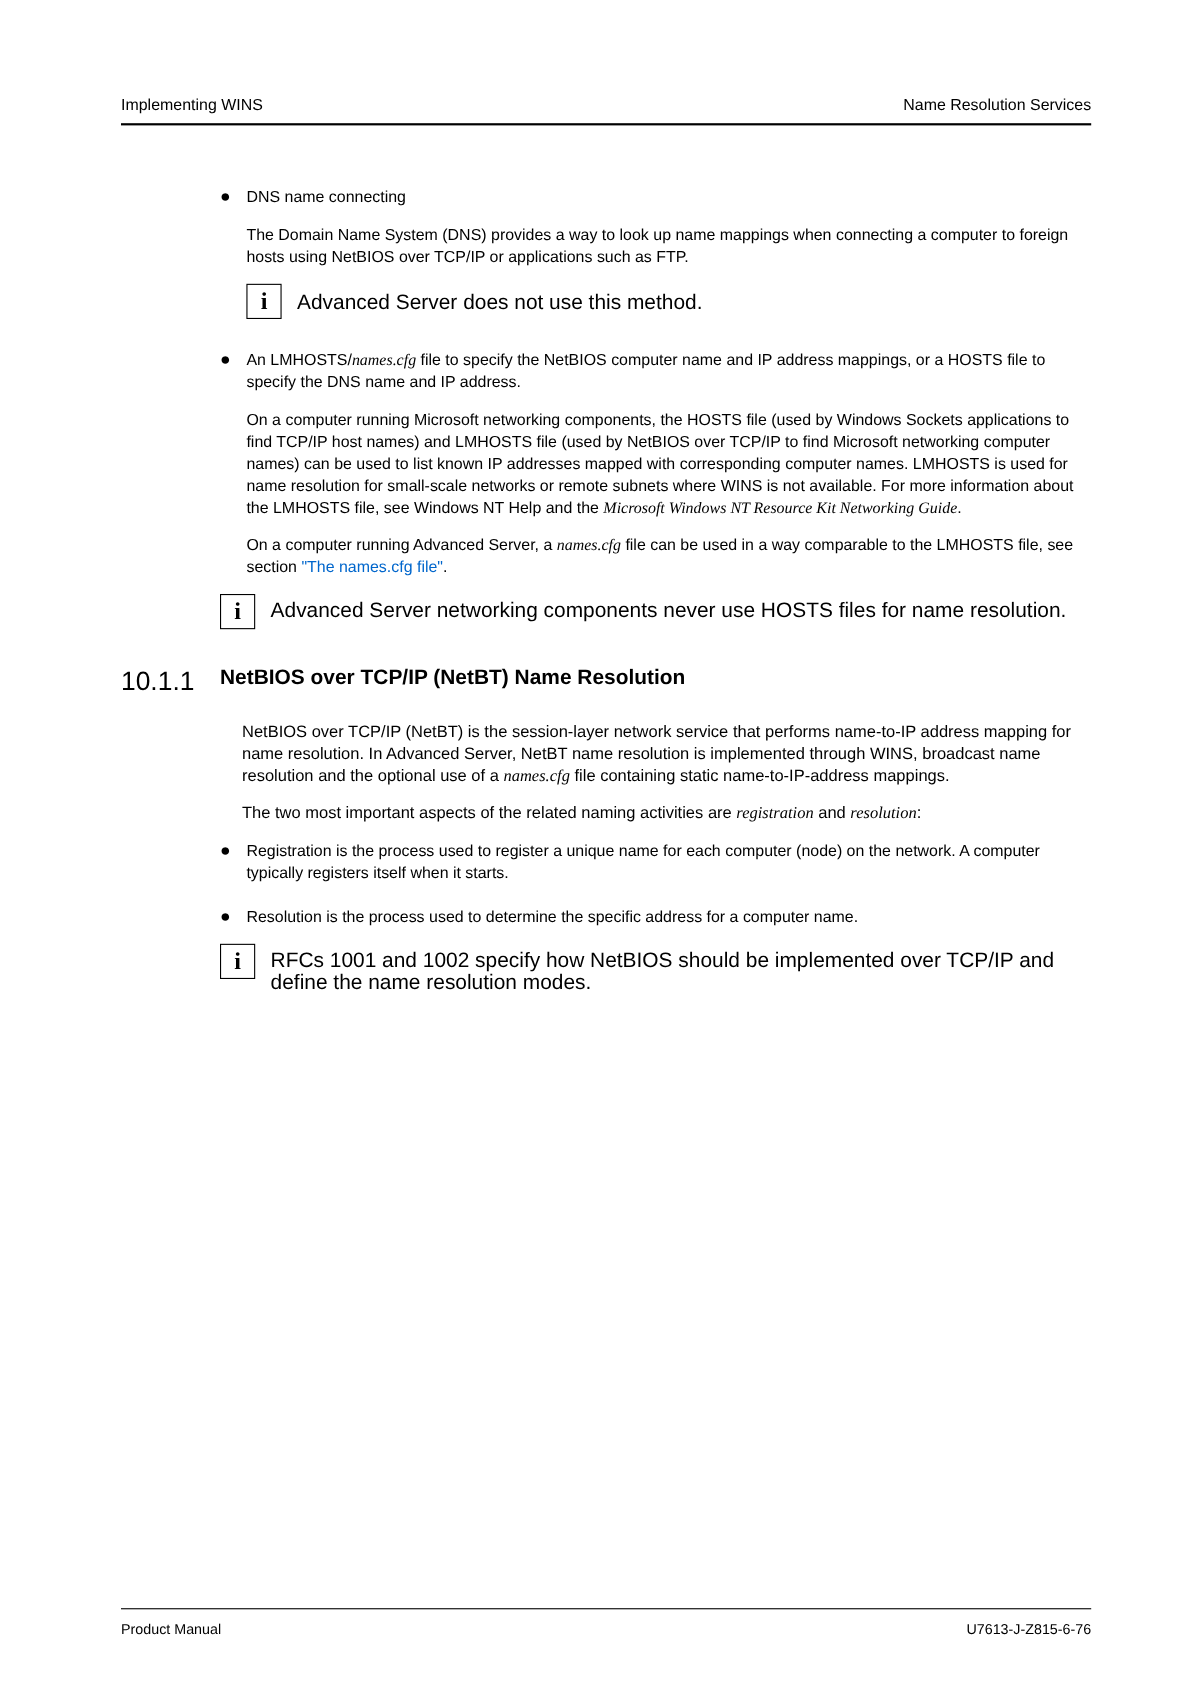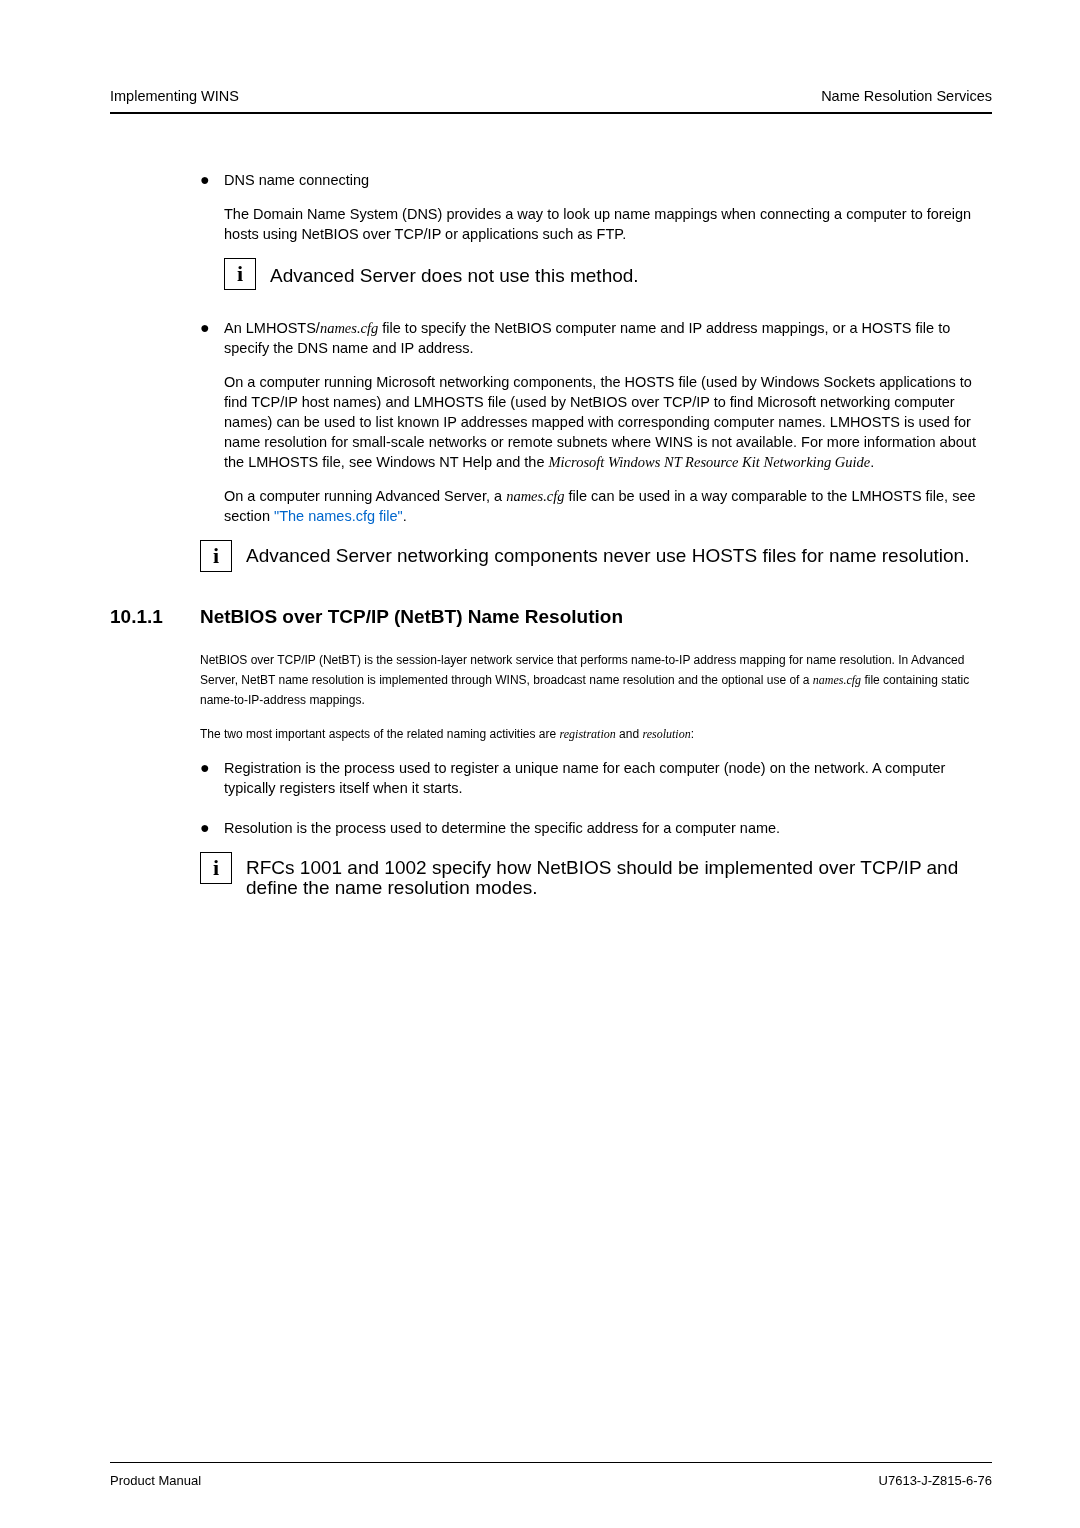--- a/index.html
+++ b/index.html
@@ -38,23 +38,24 @@
       flex-shrink: 0;
       font-size: 16px;
       line-height: 20px;
     }
     .bullet-text {
       flex: 1;
       font-size: 14.5px;
       line-height: 20px;
     }
     .para {
-      font-size: 12px;
+      font-size: 15px;
       line-height: 20px;
       margin-bottom: 14px;
+      margin-left: 20px;
     }
     .indented-para {
       margin-left: 24px;
       font-size: 14.5px;
       line-height: 20px;
       margin-bottom: 14px;
     }
     .info-box-row {
       display: flex;
       margin-top: 12px;
@@ -83,22 +84,22 @@
     }
     .info-text.single {
       padding-top: 8px;
     }
     .section-row {
       display: flex;
       margin-top: 34px;
       margin-bottom: 22px;
     }
     .section-num {
-      font-size: 19px;
-      font-weight: bold;
+      font-size: 24px;
+      font-weight: normal;
       width: 90px;
       flex-shrink: 0;
     }
     .section-title {
       font-size: 19px;
       font-weight: bold;
     }
     .italic { font-style: italic; font-family: 'Times New Roman', serif; }
     .link { color: #0066cc; }
     .footer-row {

